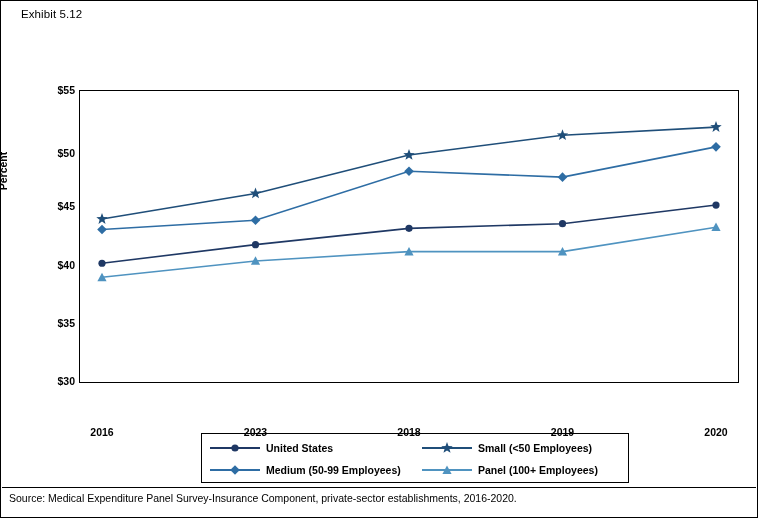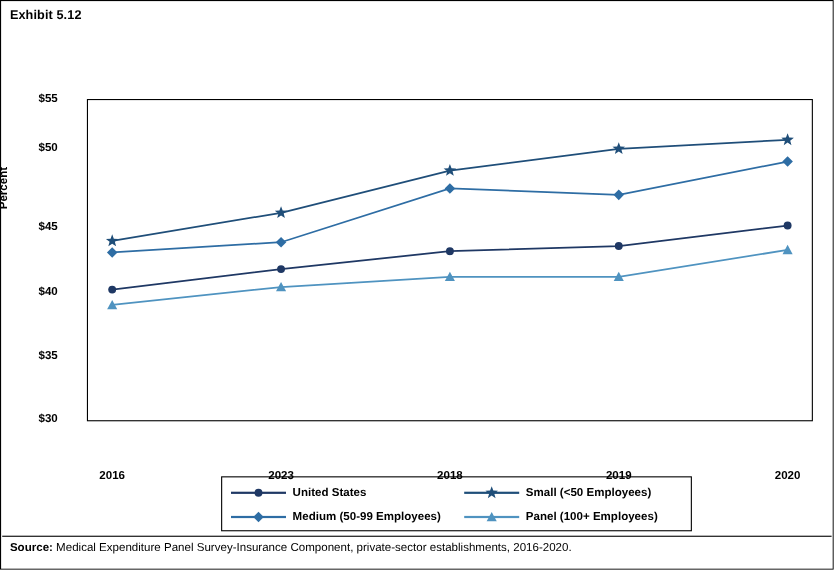--- a/index.html
+++ b/index.html
@@ -16,24 +16,24 @@
   }
   .page {
     position: relative;
     width: 758px;
     height: 518px;
     box-sizing: border-box;
     border: 1px solid #000000;
   }
   .exhibit-label {
     position: absolute;
-    left: 8px;
+    left: 20px;
     top: 7px;
     font-size: 11.5px;
-    font-weight: bold;
+    font-weight: normal;
     letter-spacing: 0.1px;
   }
   .title {
     position: absolute;
     left: 8px;
     top: 24px;
     width: 740px;
     font-size: 11.5px;
     font-weight: bold;
     line-height: 14.2px;
@@ -64,20 +64,21 @@
     transform: rotate(-90deg);
     transform-origin: left top;
     font-size: 10.5px;
     font-weight: bold;
     text-align: center;
   }
   .ytick {
     position: absolute;
     right: 0;
     width: 40px;
+    text-align: right;
     font-size: 10.5px;
     font-weight: bold;
     transform: translateY(-50%);
   }
   .ytick-wrap {
     position: absolute;
     left: 26px;
     top: 0;
     width: 48px;
     height: 311px;
@@ -133,21 +134,21 @@
     margin-left: 4px;
     white-space: nowrap;
   }
   .source {
     position: absolute;
     left: 8px;
     top: 491px;
     font-size: 10.5px;
   }
   .source b {
-    font-weight: bold;
+    font-weight: normal;
   }
   .source-rule {
     position: absolute;
     left: 1px;
     right: 1px;
     top: 486px;
     height: 1px;
     background: #000000;
   }
   svg.chart-svg {
@@ -163,21 +164,21 @@
 
   <div class="exhibit-label">Exhibit 5.12</div>
 
   <div class="chart-area">
     <div class="ylabel">Percent</div>
     <div class="ytick-wrap" id="yticks">
         <div class="ytick" style="top: 300px;">$30</div>
         <div class="ytick" style="top: 241.8px;">$35</div>
         <div class="ytick" style="top: 183.6px;">$40</div>
         <div class="ytick" style="top: 125.4px;">$45</div>
-        <div class="ytick" style="top: 53px;">$50</div>
+        <div class="ytick" style="top: 72px;">$50</div>
         <div class="ytick" style="top: 9px;">$55</div>
       </div>
     <div class="plot-frame">
       <svg class="chart-svg" id="plot-svg" width="658" height="291">
           <polyline points="22.00,172.27 175.50,153.65 329.00,137.35 482.50,132.70 636.00,114.07" fill="none" stroke="#1f3864" stroke-width="1.6"></polyline>
           <circle cx="22" cy="172.27199999999996" r="3.6" fill="#1f3864"></circle>
           <circle cx="175.5" cy="153.64800000000005" r="3.6" fill="#1f3864"></circle>
           <circle cx="329" cy="137.35199999999995" r="3.6" fill="#1f3864"></circle>
           <circle cx="482.5" cy="132.696" r="3.6" fill="#1f3864"></circle>
           <circle cx="636" cy="114.07199999999997" r="3.6" fill="#1f3864"></circle>

